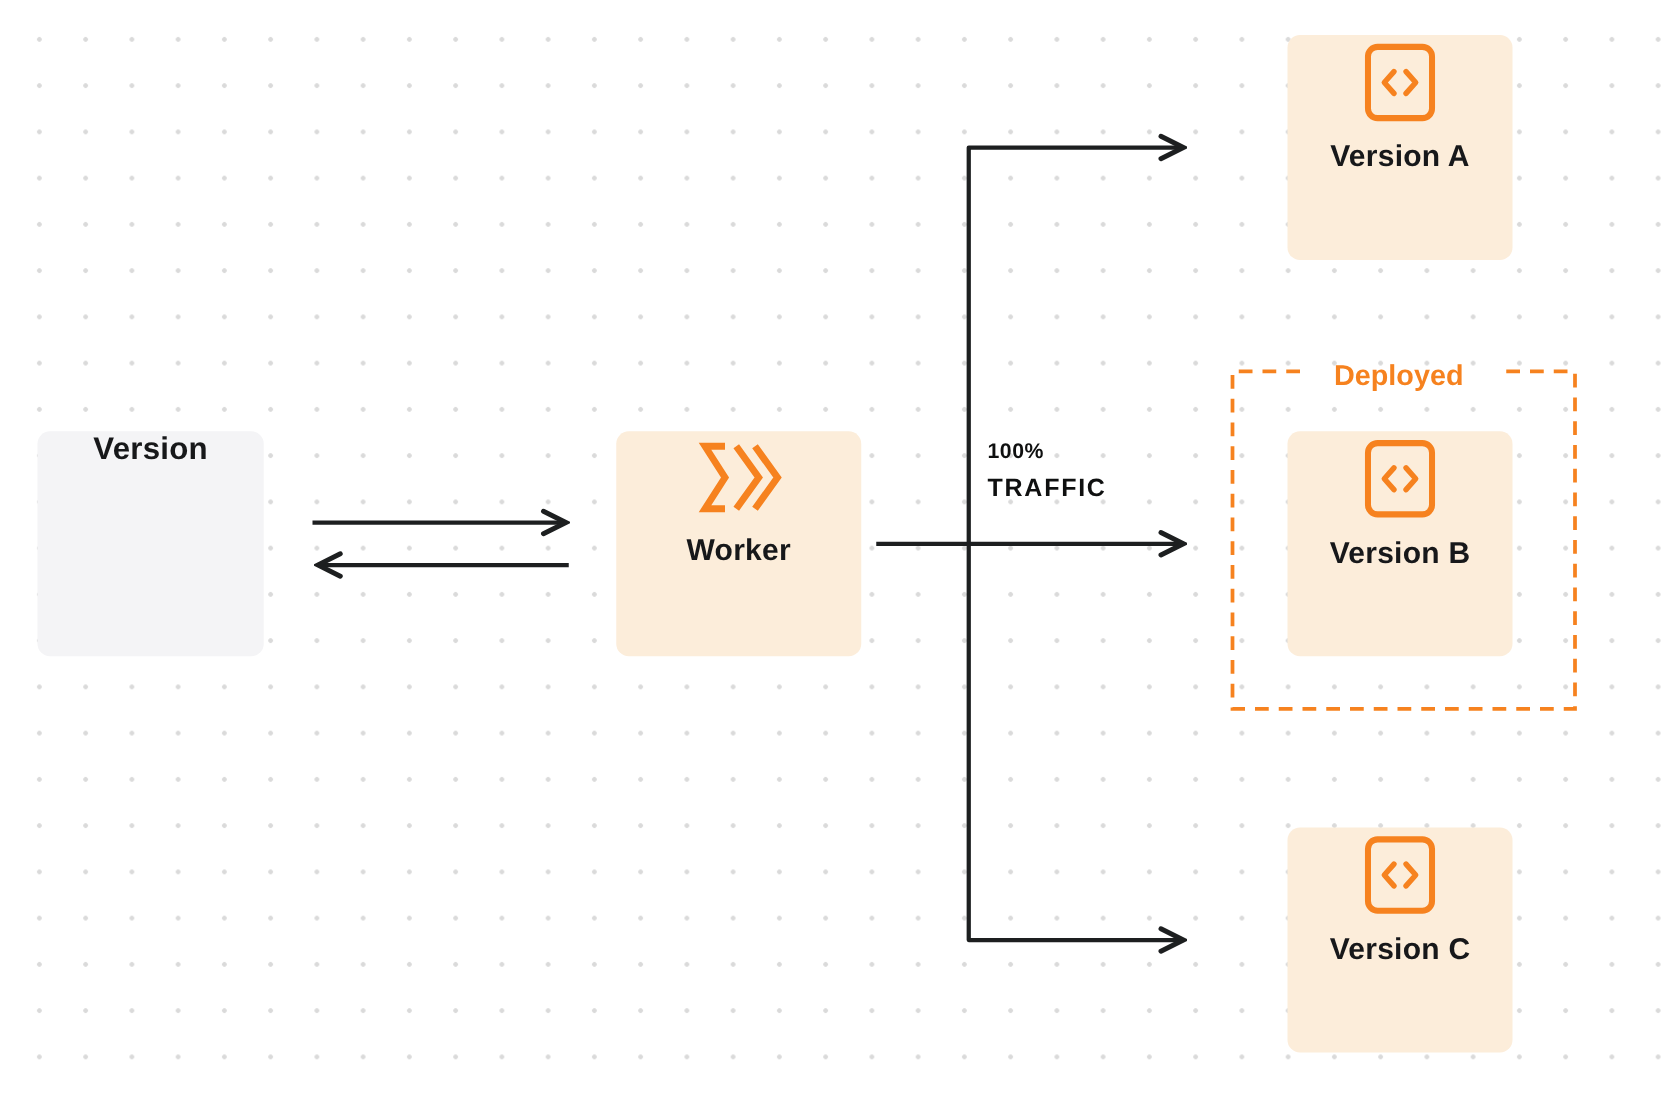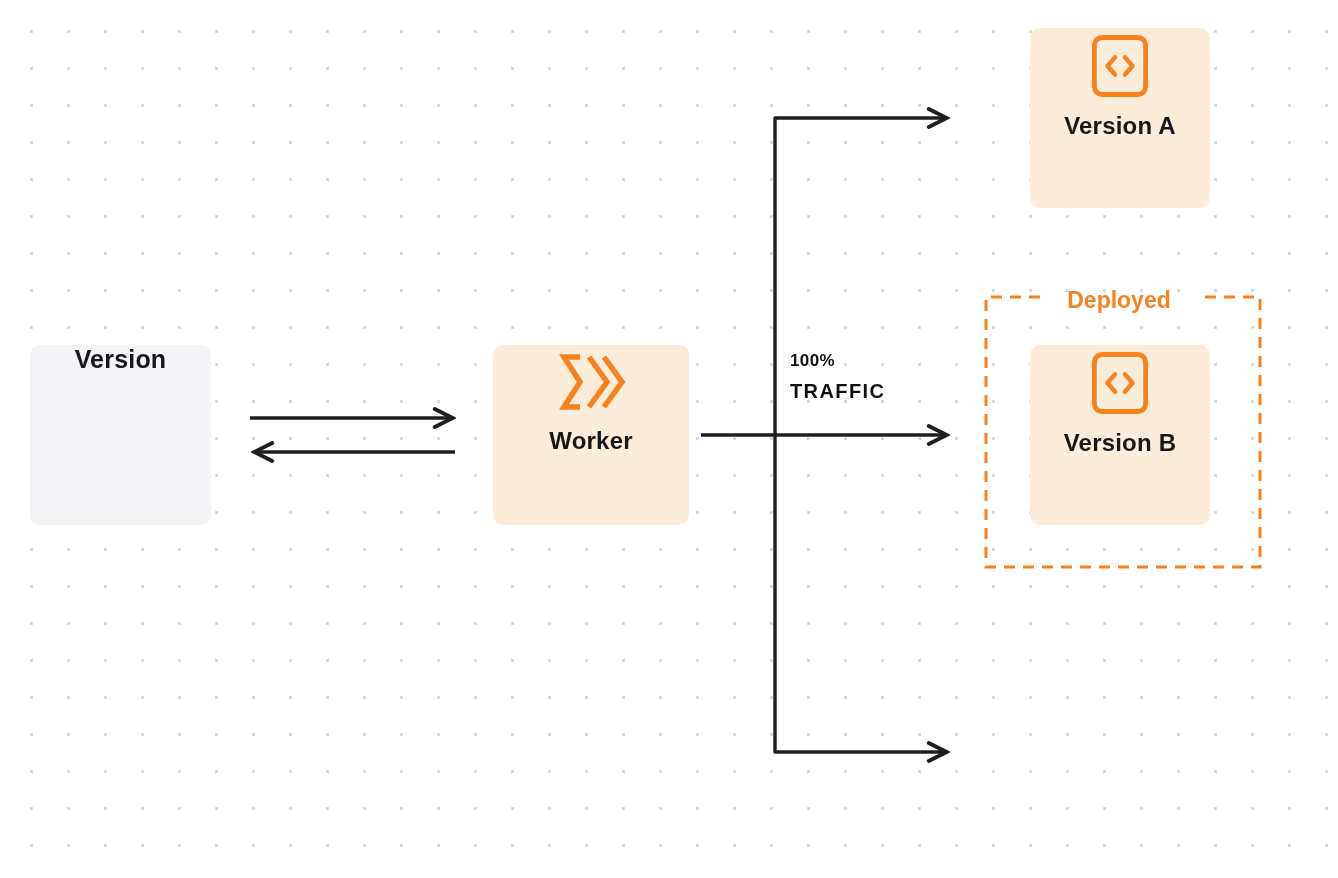--- a/index.html
+++ b/index.html
@@ -152,14 +152,22 @@
 
   <div class="node version version-b">
     <svg class="code-icon" viewBox="0 0 60 66" xmlns="http://www.w3.org/2000/svg">
       <rect x="3.5" y="3.5" width="53" height="59" rx="8" fill="none" stroke="#f6821f" stroke-width="5"></rect>
       <path d="M25 24 L17 33 L25 42" fill="none" stroke="#f6821f" stroke-width="4.5" stroke-linecap="round" stroke-linejoin="round"></path>
       <path d="M35 24 L43 33 L35 42" fill="none" stroke="#f6821f" stroke-width="4.5" stroke-linecap="round" stroke-linejoin="round"></path>
     </svg>
     <span class="node-label">Version B</span>
   </div>
 
+  <div class="node version version-c">
+    <svg class="code-icon" viewBox="0 0 60 66" xmlns="http://www.w3.org/2000/svg">
+      <rect x="3.5" y="3.5" width="53" height="59" rx="8" fill="none" stroke="#f6821f" stroke-width="5"></rect>
+      <path d="M25 24 L17 33 L25 42" fill="none" stroke="#f6821f" stroke-width="4.5" stroke-linecap="round" stroke-linejoin="round"></path>
+      <path d="M35 24 L43 33 L35 42" fill="none" stroke="#f6821f" stroke-width="4.5" stroke-linecap="round" stroke-linejoin="round"></path>
+    </svg>
+    <span class="node-label">Version C</span>
+  </div>
 
 </div>
 
 </body></html>

